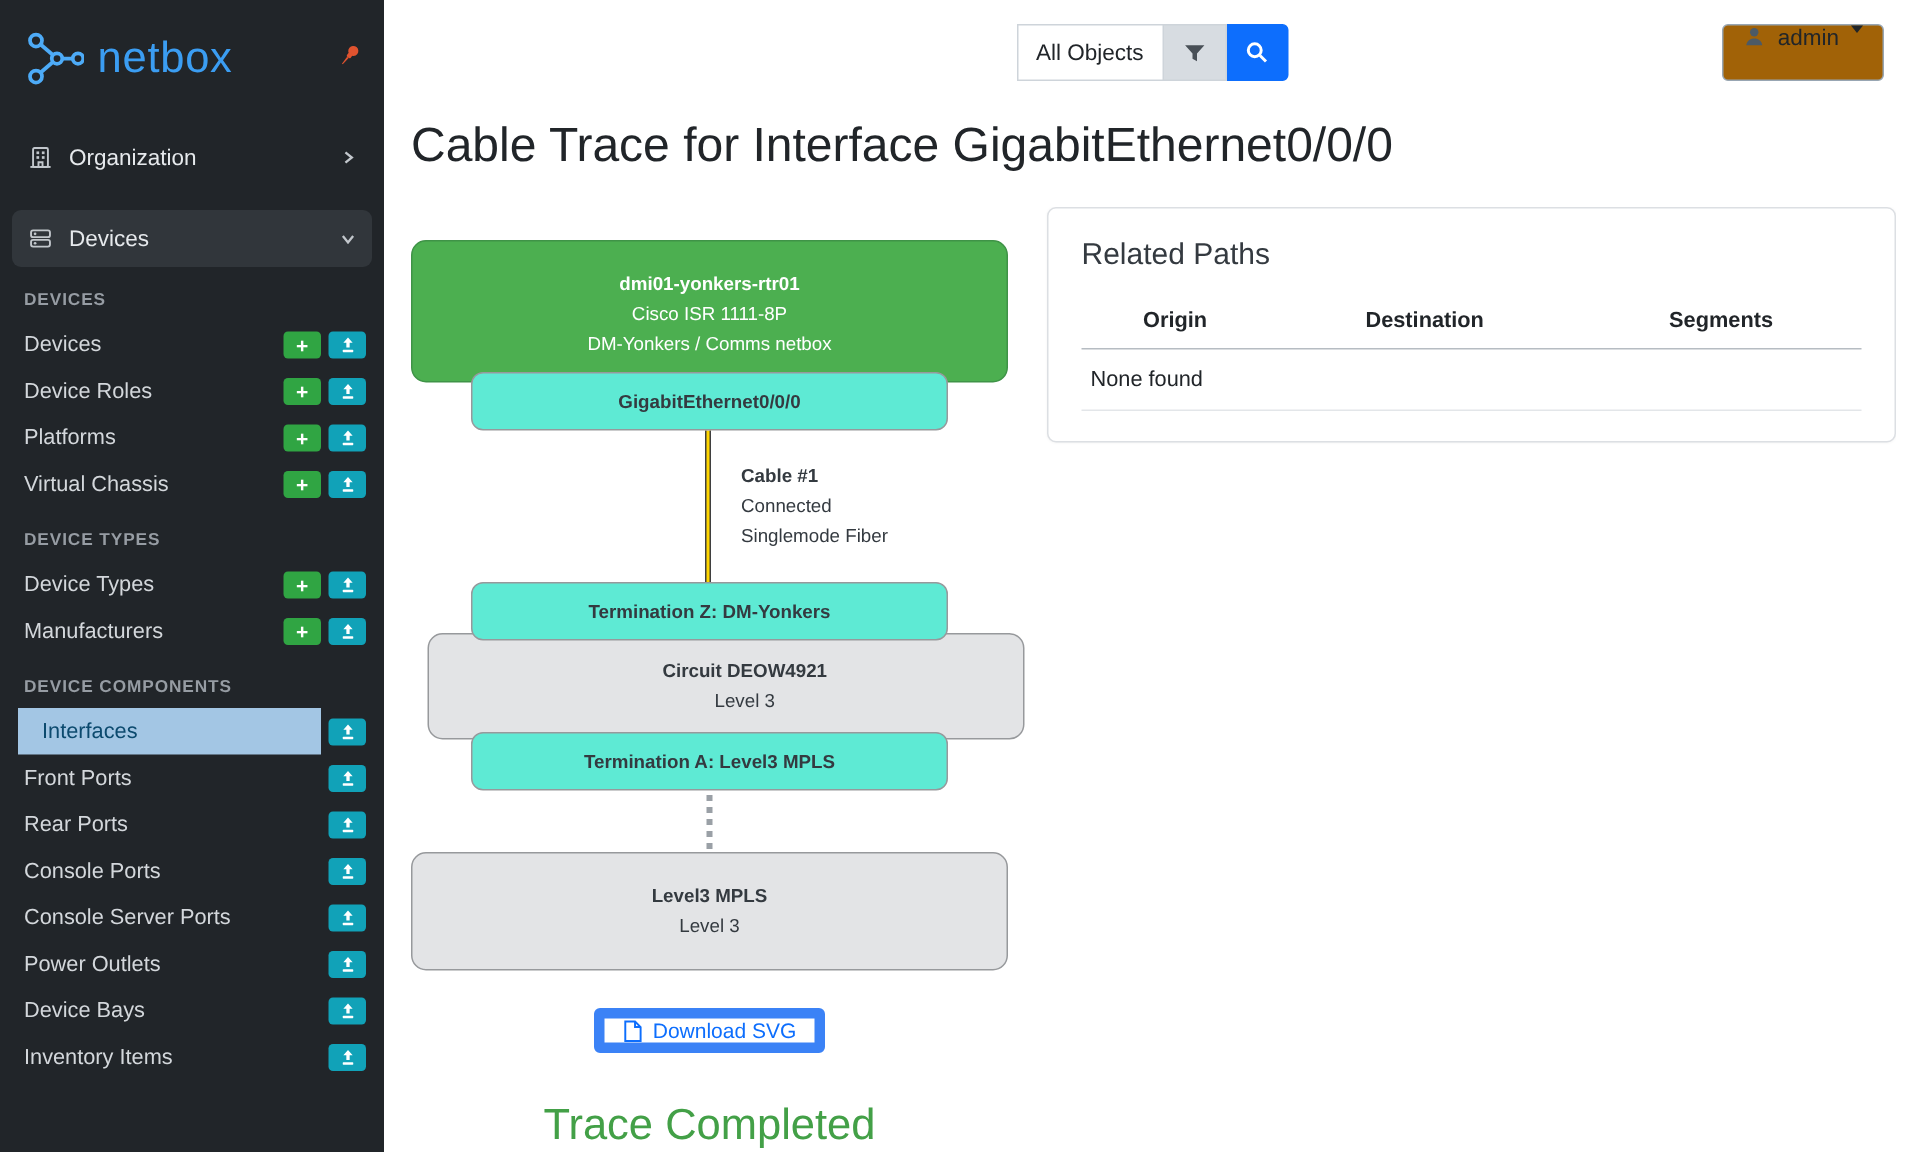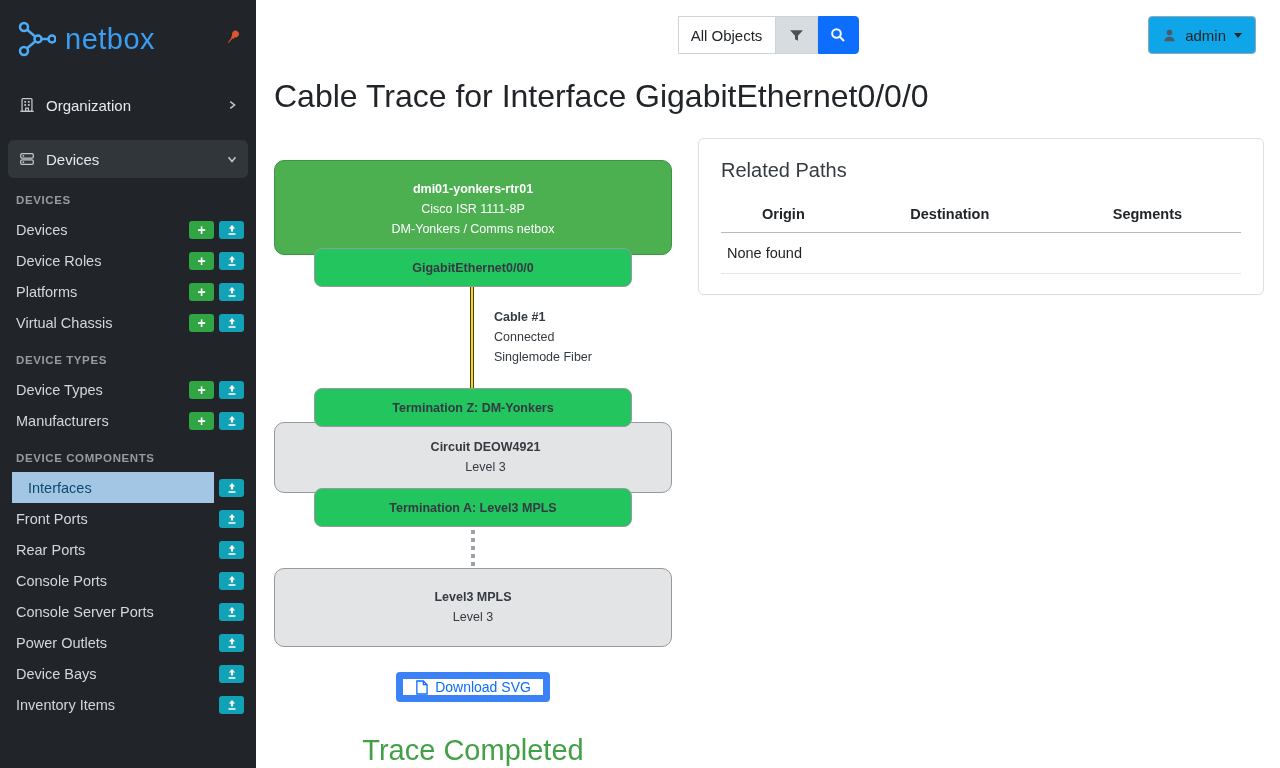--- a/index.html
+++ b/index.html
@@ -38,42 +38,42 @@
   .search-input { width:291px; height:38px; border:1px solid #ced4da; border-right:none;
                   border-radius:4px 0 0 4px; padding:0 12px; font-size:15px; outline:none;
                   font-family:inherit; color:#212529; }
   .search-input::placeholder { color:#6c757d; }
   .scope-btn { width:98px; border:1px solid #ced4da; background:#fff; font-size:15px; color:#212529;
                display:flex; align-items:center; justify-content:center; cursor:pointer; font-family:inherit; }
   .filter-btn { width:42px; border:1px solid #ced4da; border-left:none; background:#d7dce1;
                 display:flex; align-items:center; justify-content:center; cursor:pointer; }
   .go-btn { width:41px; border:1px solid #0d6efd; background:#0d6efd; border-radius:0 4px 4px 0;
             display:flex; align-items:center; justify-content:center; cursor:pointer; }
-  .user-btn { position:absolute; right:24px; top:16px; height:38px; display:flex; align-items:center;
-              gap:8px; padding:0 13px; background:#0ea5e9; border:1px solid #98a6b3; border-radius:4px;
+  .user-btn { position:absolute; right:24px; top:16px; height:38px; display:flex; align-items:flex-start;
+              gap:8px; padding:0 13px; background:#a16207; border:1px solid #98a6b3; border-radius:4px;
               font-size:15px; color:#212529; cursor:pointer; font-family:inherit; }
   .caret-down { width:0; height:0; border-left:4px solid transparent; border-right:4px solid transparent;
                 border-top:5px solid #212529; }
   .page-title { font-size:32px; font-weight:400; color:#212529; margin:6px 0 0 18px; line-height:40px; }
   .content-row { display:flex; align-items:flex-start; margin:22px 16px 0 18px; flex:1; overflow:hidden; }
   
   .trace-wrap { width:398px; min-width:398px; margin-right:26px; padding-top:22px; }
   .trace { position:relative; width:398px; height:616px; }
   .tbox { position:absolute; text-align:center; font-size:12.5px; color:#343a40;
-          background:#22c55e; border:1px solid #97999c; border-radius:8px; }
+          background:#5eead4; border:1px solid #97999c; border-radius:8px; }
   .tbox .b { font-weight:700; }
   .tbox div { line-height:20px; }
   .device-box { left:0; top:0; width:398px; height:95px; background:#4caf50; border-color:#3f9347;
                 color:#fff; border-radius:10px; padding-top:18px; cursor:pointer; }
   .iface-box, .term-box { left:40px; width:318px; height:39px; z-index:2; display:flex;
                 align-items:center; justify-content:center; font-weight:700; cursor:pointer; }
   .iface-box { top:88px; }
   .termz { top:228px; }
   .terma { top:328px; }
-  .circuit-box { left:0; top:262px; width:398px; height:71px; background:#e3e4e6; border-radius:10px;
+  .circuit-box { left:11px; top:262px; width:398px; height:71px; background:#e3e4e6; border-radius:10px;
                  padding-top:14px; z-index:1; cursor:pointer;padding-left:25px; }
   .end-box { left:0; top:408px; width:398px; height:79px; background:#e3e4e6; border-radius:10px;
              padding-top:18px; cursor:pointer; }
   .cable-line { position:absolute; left:196px; top:127px; width:4px; height:101px;
                 background:#ffd600; border-left:1px solid #3f3f3f; border-right:1px solid #3f3f3f; }
   .cable-label { position:absolute; left:220px; top:147px; font-size:12.5px; color:#343a40;
                  line-height:20px; text-align:left; cursor:pointer; }
   .cable-label .b { font-weight:700; }
   .dots { position:absolute; left:197px; top:370px; width:4px; height:38px;
           background:repeating-linear-gradient(#9aa0a6 0 4px, transparent 4px 8px); }

